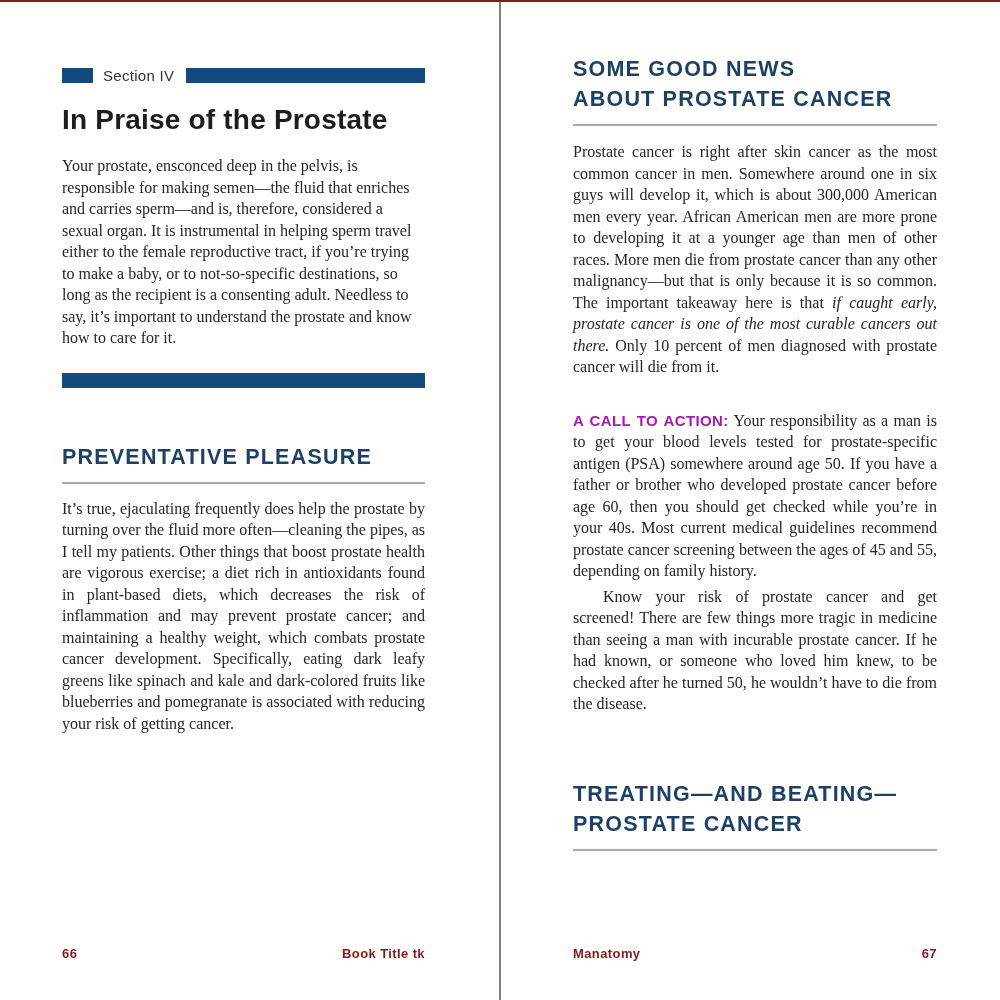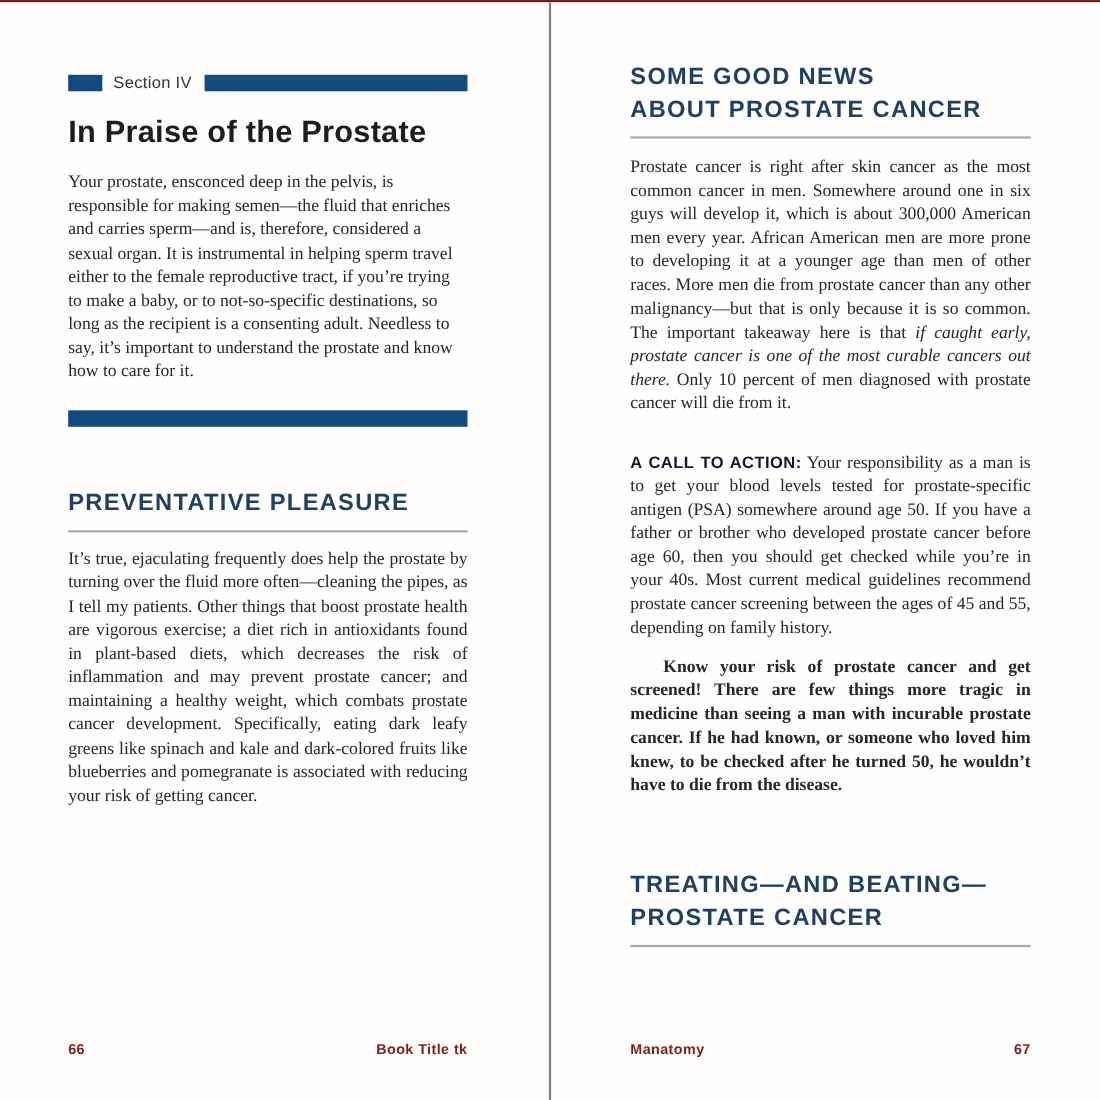--- a/index.html
+++ b/index.html
@@ -71,23 +71,23 @@
   }
   .left .page-footer{padding:0 75px 0 62px;}
   .right .page-footer{padding:0 63px 0 73px;}
 
   
   .right .sec-heading-top{margin-top:52px;}
   .right p.first-para{margin-top:15px;}
   .right p.callout{margin-top:32px;text-align:justify;}
   .callout-label{
     font-family:"Liberation Sans", sans-serif;font-weight:bold;
-    font-size:15px;letter-spacing:.4px;color:#0f172a;
+    font-size:15px;letter-spacing:.4px;color:#a21caf;
   }
-  .right p.indent-para{margin-top:14px;text-indent:30px;font-weight:bold;}
+  .right p.indent-para{margin-top:4px;text-indent:30px;}
   .right .sec-heading-2{margin-top:64px;}
   .right p.sec2-body{margin-top:14px;}
   em{font-style:italic;}
 </style>
 </head>
 <body>
 
 <div class="canvas">
 
   <div class="page left">

